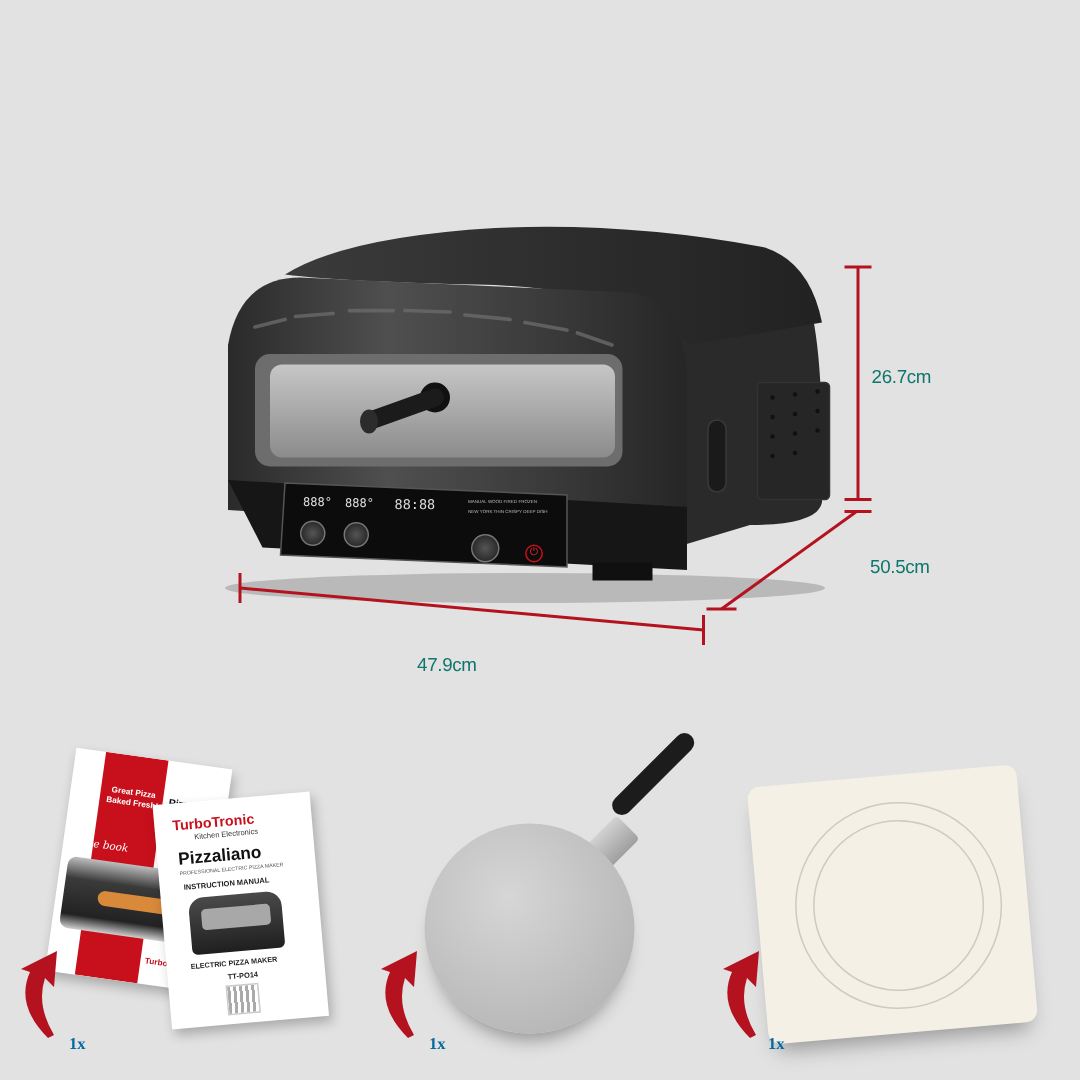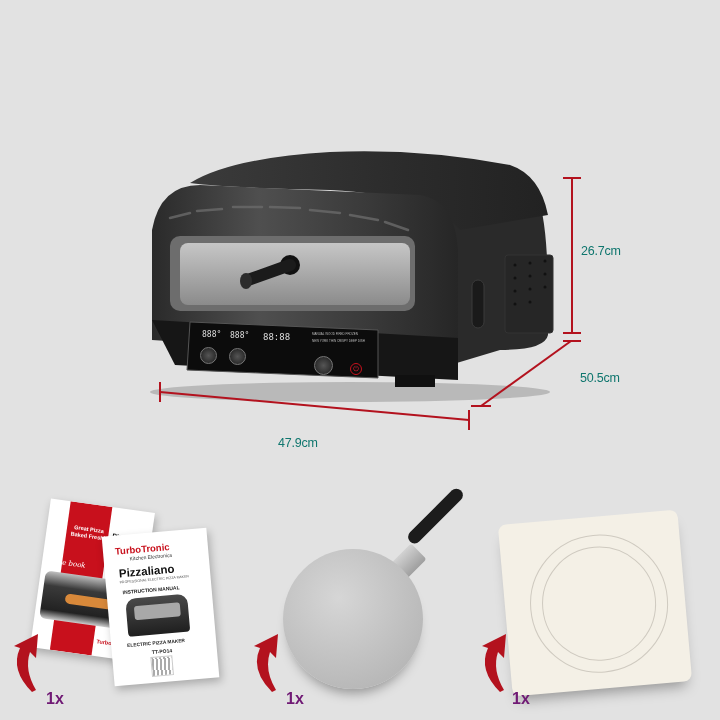--- a/index.html
+++ b/index.html
@@ -8,22 +8,22 @@
       background: #e2e2e2;
       font-family: "Liberation Sans", sans-serif;
       position: relative;
     }
     .abs { position: absolute; }
     .dim-label {
       position: absolute; font-size: 12.5px; color: #0f766e;
       font-family: "Liberation Sans", sans-serif; letter-spacing: -0.2px;
     }
     .qty-label {
-      position: absolute; font-size: 16px; font-weight: bold; color: #701a75;
-      font-family: Liberation Sans, sans-serif;
+      position: absolute; font-size: 11px; font-weight: bold; color: #0369a1;
+      font-family: Liberation Serif, serif;
     }
     
     .book {
       position: absolute; background: #fff; box-shadow: 2px 4px 8px rgba(0,0,0,0.25);
       overflow: hidden;
     }
     .recipe { left: 40px; top: 505px; width: 105px; height: 150px; transform: rotate(8deg); }
     .recipe .red-band {
       position: absolute; left: 20px; top: 0; width: 42px; height: 150px; background: #c8101c;
     }

